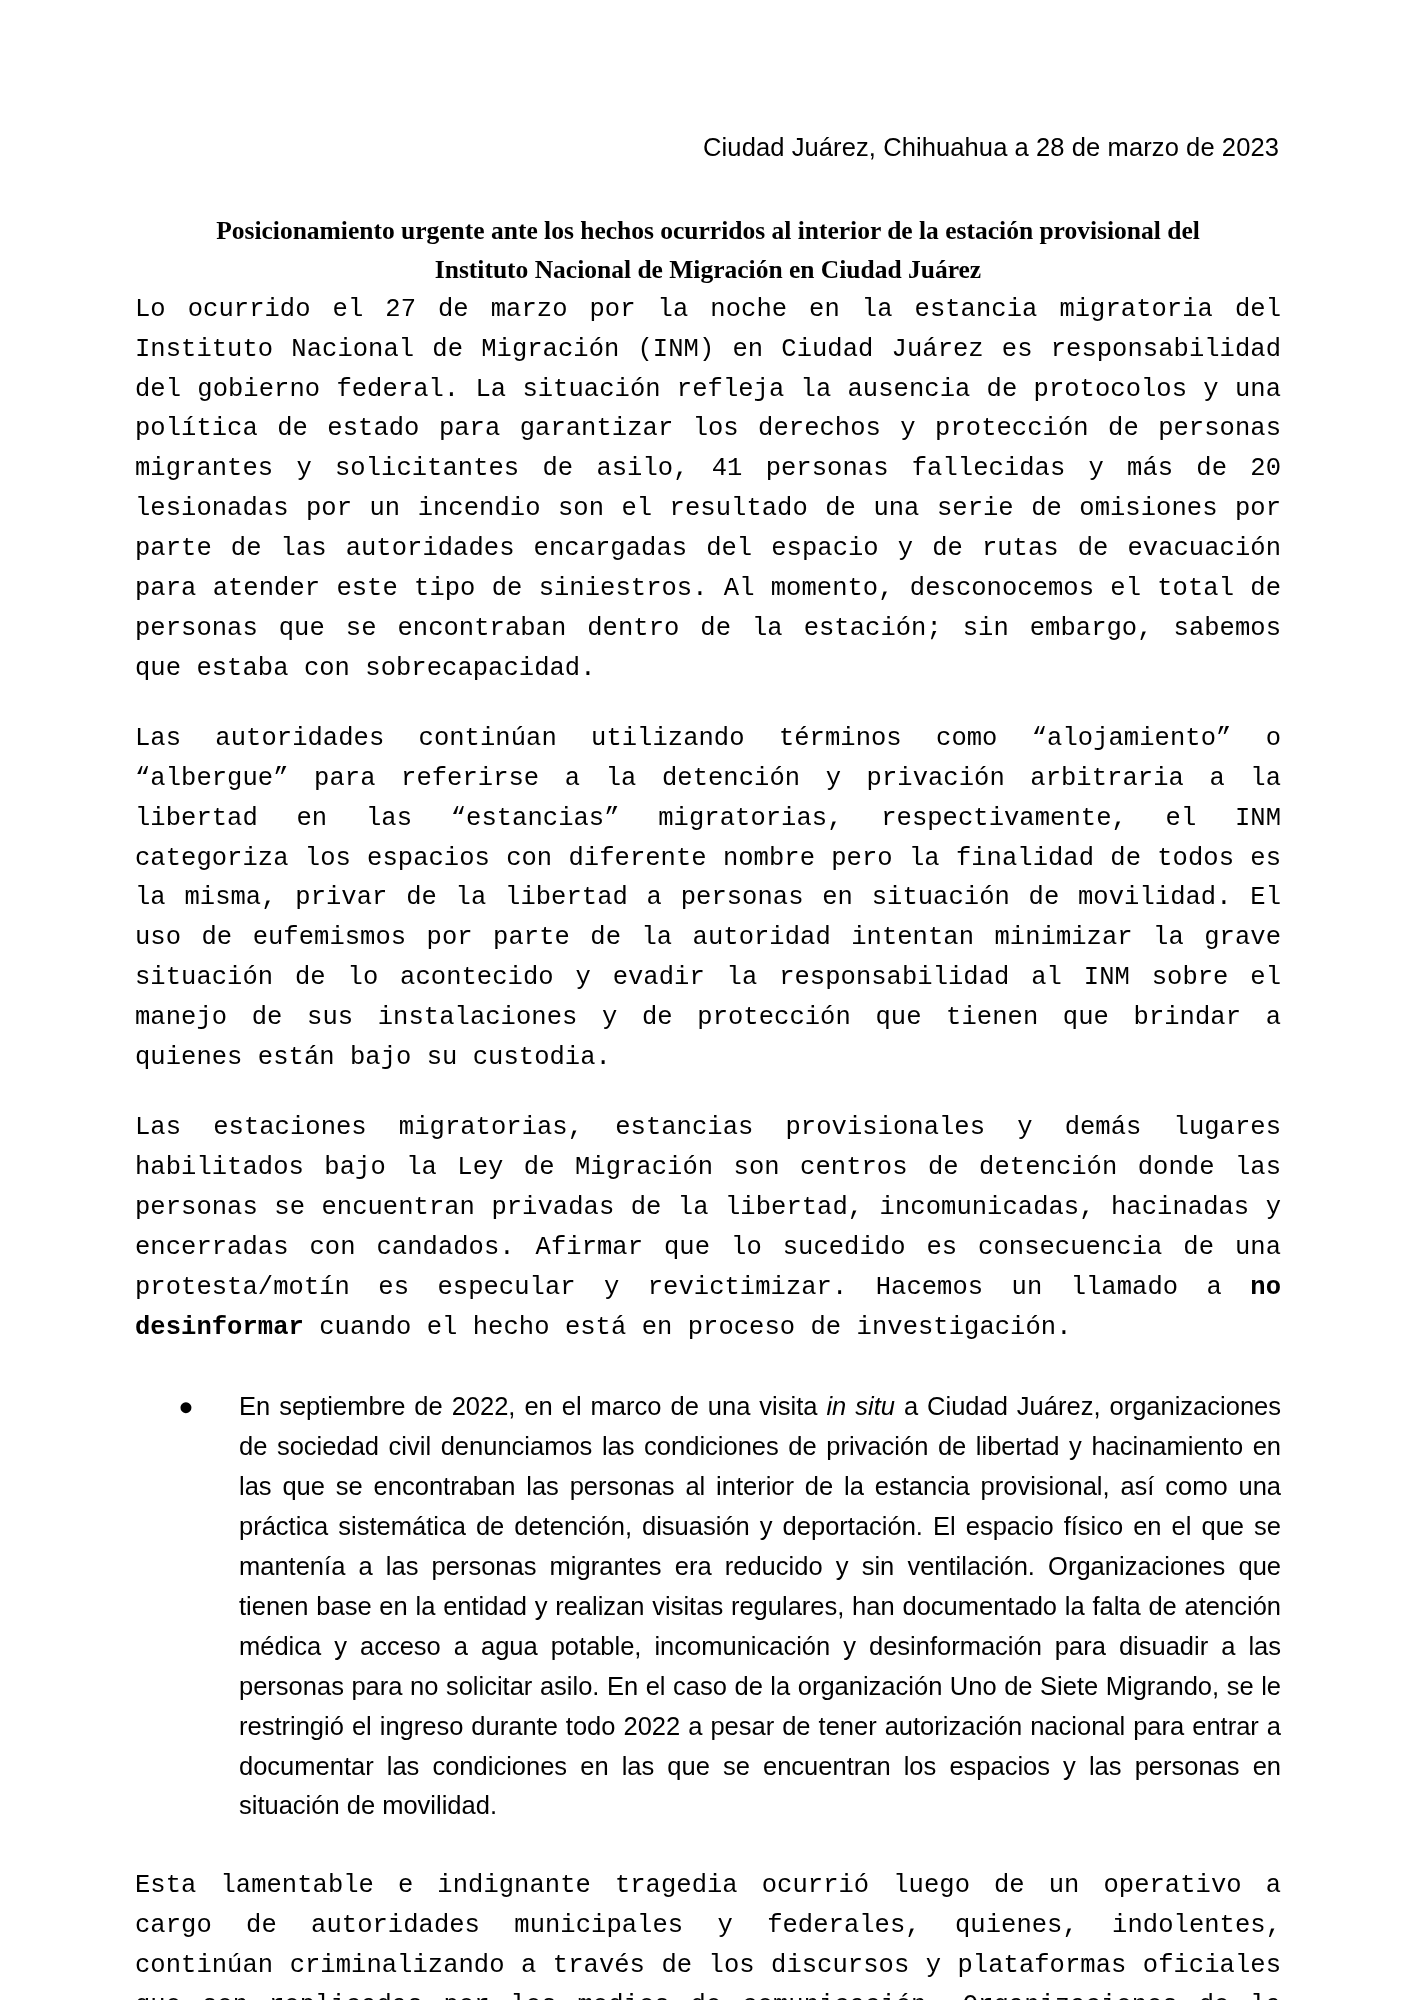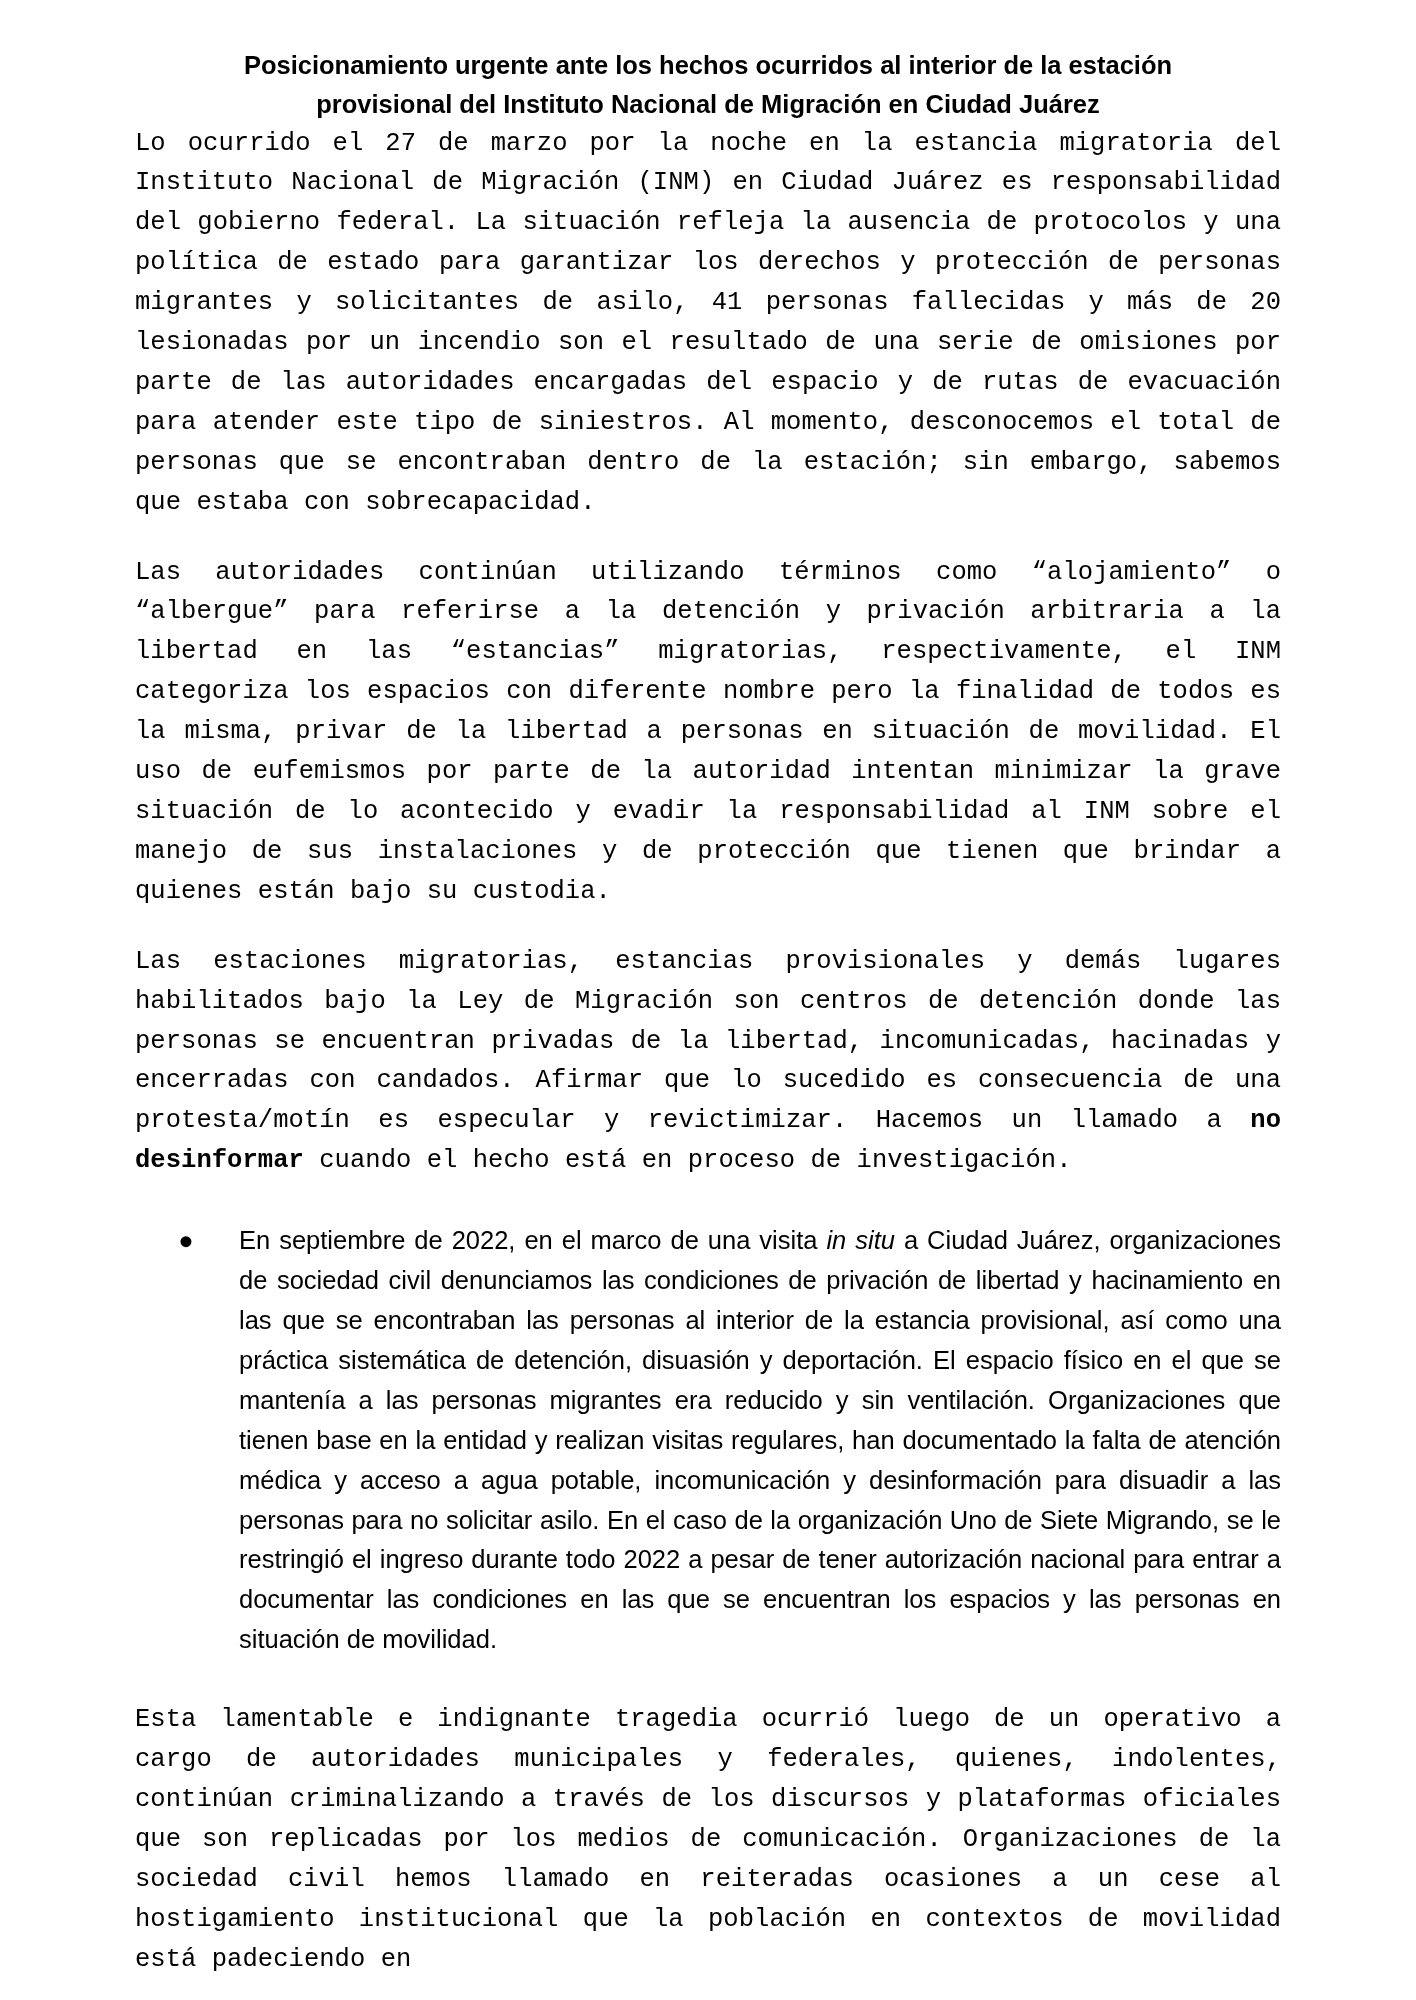--- a/index.html
+++ b/index.html
@@ -33,20 +33,21 @@
     letter-spacing: 0.1px;
     padding-right: 2px;
   }
   .doc-title {
     margin-top: 46px;
     text-align: center;
     font-weight: bold;
     font-size: 25.5px;
     line-height: 1.52;
     padding: 0 42px;
+    font-family: Liberation Serif, serif;
   }
   p.body-par {
     margin: 0;
     font-size: 25.5px;
     line-height: 1.565;
     text-align: justify;
     text-justify: inter-word;
     letter-spacing: 0.05px;
     font-family: Liberation Mono, monospace;
   }
@@ -79,20 +80,21 @@
   }
   b.strong { font-weight: bold; }
   i.em { }
 </style>
 </head>
 <body>
 
 <div class="page">
   <div class="content">
 
+    <div class="date-line">Ciudad Juárez, Chihuahua a 28 de marzo de 2023</div>
 
     <div class="doc-title">
       <span>Posicionamiento urgente ante los hechos ocurridos al interior de la estación</span>
       <span>provisional del Instituto Nacional de Migración en Ciudad Juárez</span>
     </div>
 
     <p class="body-par first-par">Lo ocurrido el 27 de marzo por la noche en la estancia migratoria del Instituto Nacional de Migración (INM) en Ciudad Juárez es responsabilidad del gobierno federal. La situación refleja la ausencia de protocolos y una política de estado para garantizar los derechos y protección de personas migrantes y solicitantes de asilo, 41 personas fallecidas y más de 20 lesionadas por un incendio son el resultado de una serie de omisiones por parte de las autoridades encargadas del espacio y de rutas de evacuación para atender este tipo de siniestros. Al momento, desconocemos el total de personas que se encontraban dentro de la estación; sin embargo, sabemos que estaba con sobrecapacidad.</p>
 
     <div class="gap-par"></div>
 

